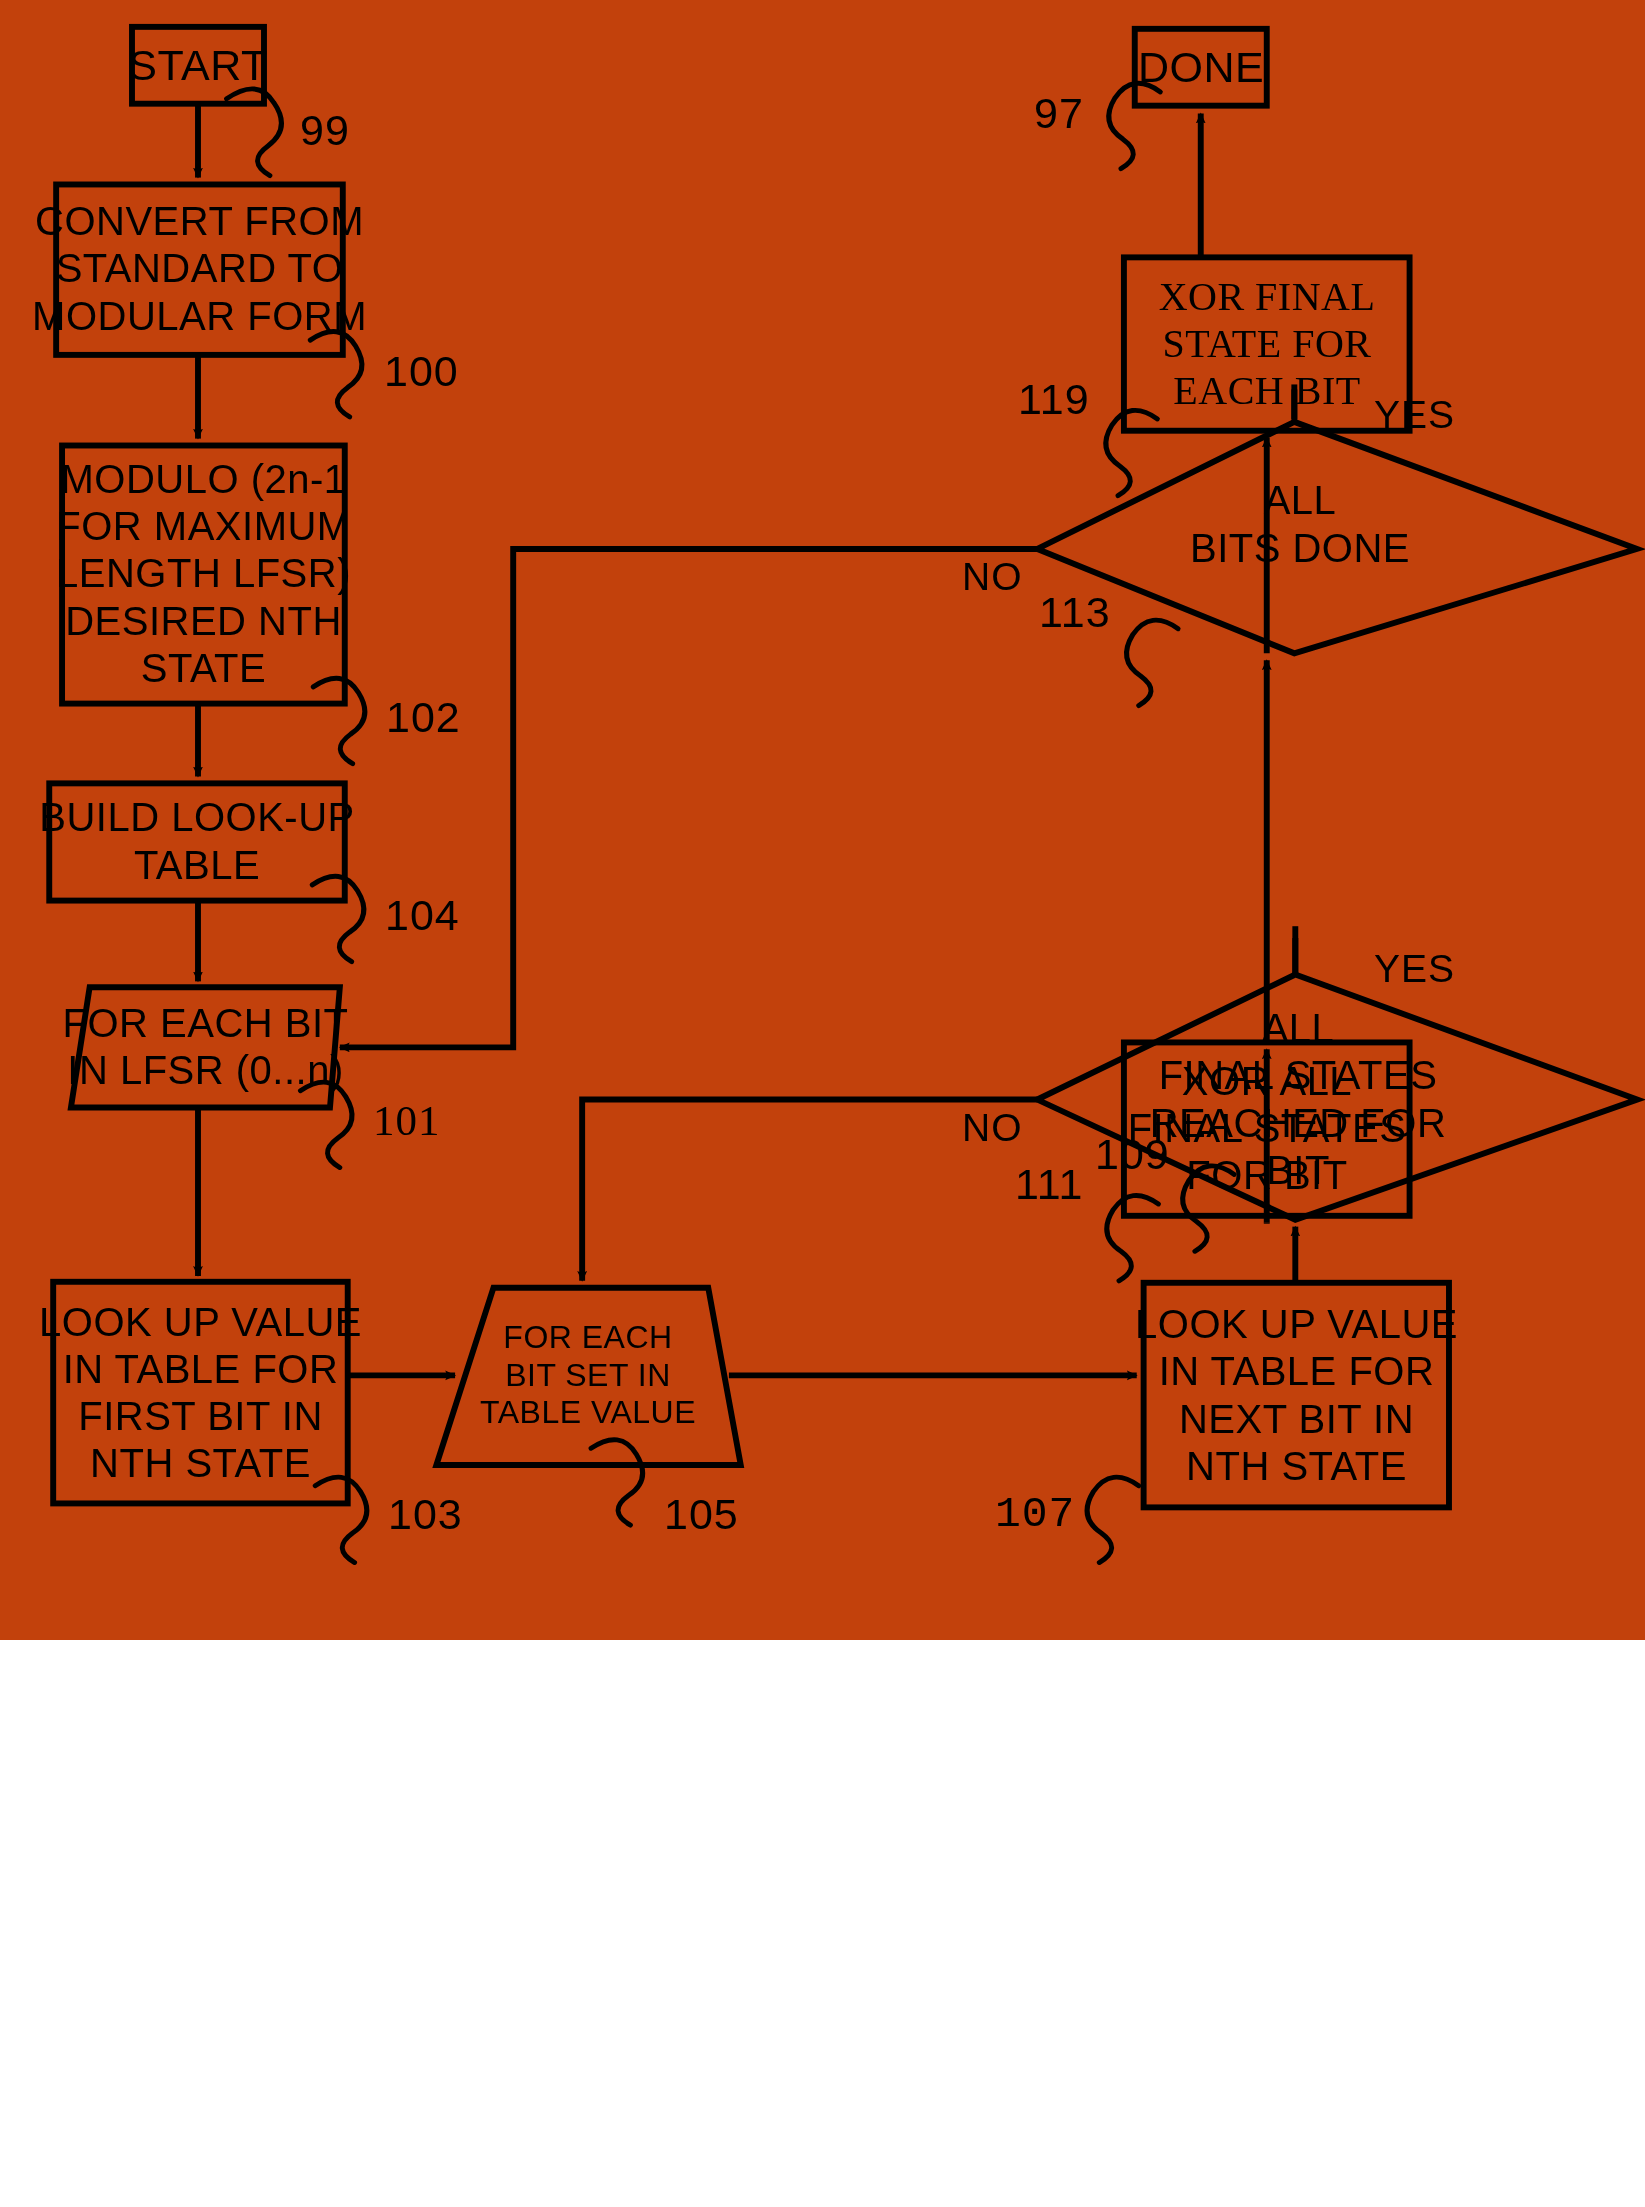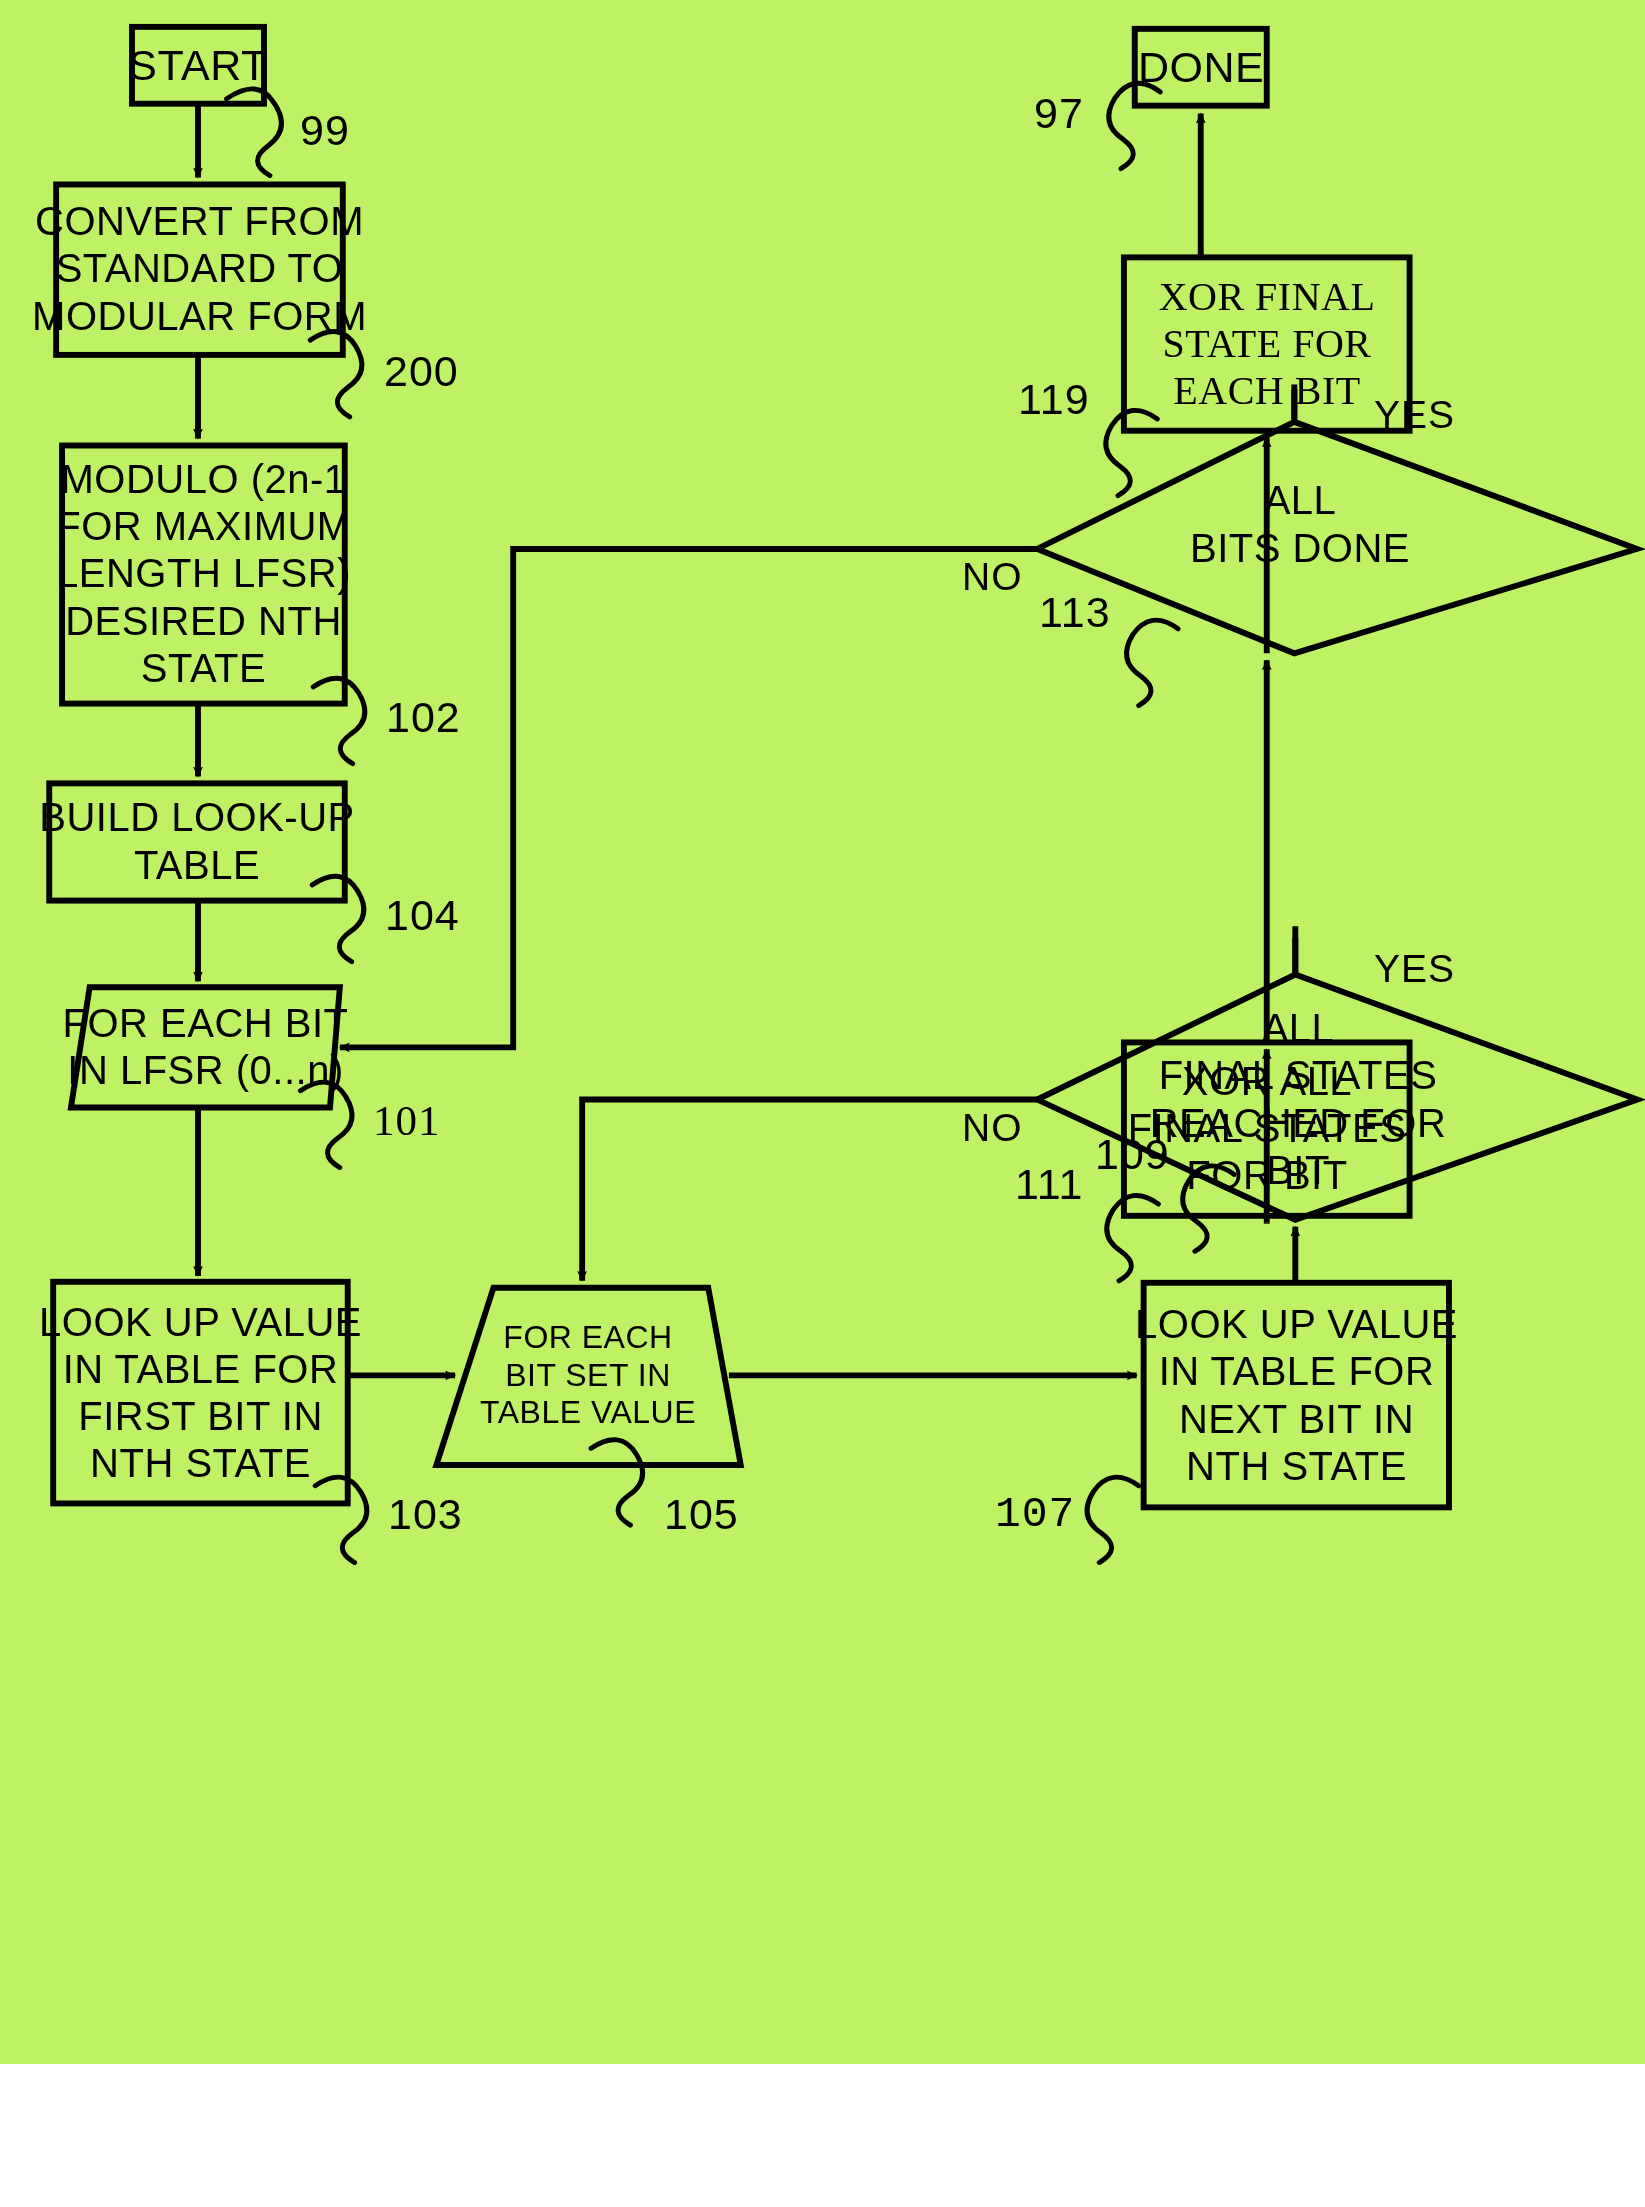--- a/index.html
+++ b/index.html
@@ -3,22 +3,22 @@
 <meta charset="utf-8">
 <style>
   html, body {
     margin: 0;
     padding: 0;
     background: #ffffff;
   }
   #canvas {
     position: relative;
     width: 1645px;
-    height: 2064px;
-    background: #bef264;
+    height: 1640px;
+    background: #c2410c;
     font-family: "Liberation Sans", sans-serif;
   }
   svg.layer {
     position: absolute;
     top: 0; left: 0;
     width: 1645px;
     height: 2208px;
   }
   .node-text {
     position: absolute;
@@ -233,21 +233,21 @@
     <span>XOR FINAL</span>
     <span>STATE FOR</span>
     <span>EACH BIT</span>
   </div>
 
   <div class="node-text" style="left:1135px; top:28.6px; width:132px; height:77px; font-size:43px;">
     <span>DONE</span>
   </div>
 
   <div class="ref-label" style="left:300px; top:106px;">99</div>
-  <div class="ref-label" style="left:384px; top:347px;">200</div>
+  <div class="ref-label" style="left:384px; top:347px;">100</div>
   <div class="ref-label" style="left:386px; top:693px;">102</div>
   <div class="ref-label" style="left:385px; top:891px;">104</div>
   <div class="ref-label" style="left:373px; top:1096px;font-family:Liberation Serif, serif;">101</div>
   <div class="ref-label" style="left:388px; top:1490px;">103</div>
   <div class="ref-label" style="left:664px; top:1490px;">105</div>
   <div class="ref-label" style="left:995px; top:1490px;font-family:Liberation Mono, monospace;">107</div>
   <div class="ref-label" style="left:1095px; top:1130px;">109</div>
   <div class="ref-label" style="left:1015px; top:1160px;">111</div>
   <div class="ref-label" style="left:1039px; top:588px;">113</div>
   <div class="ref-label" style="left:1018px; top:375px;">119</div>

